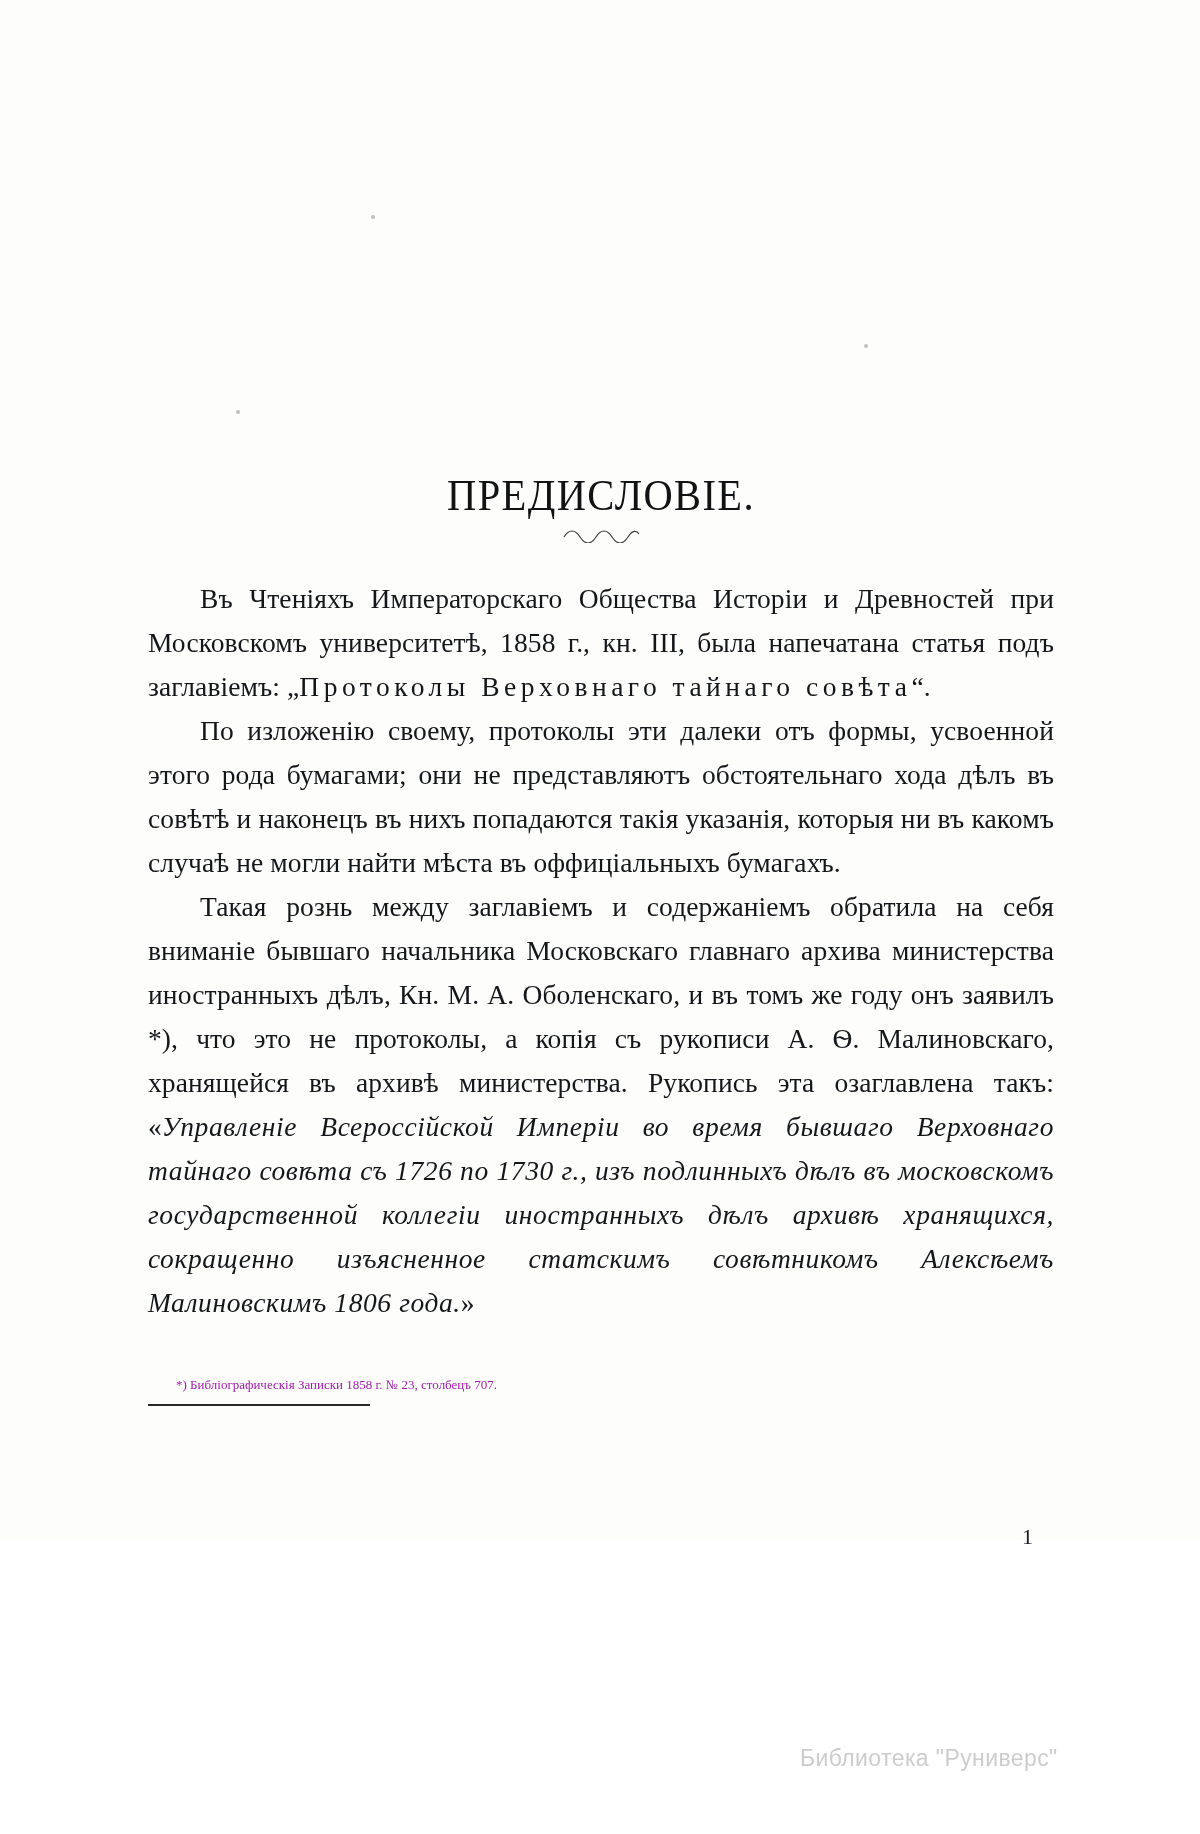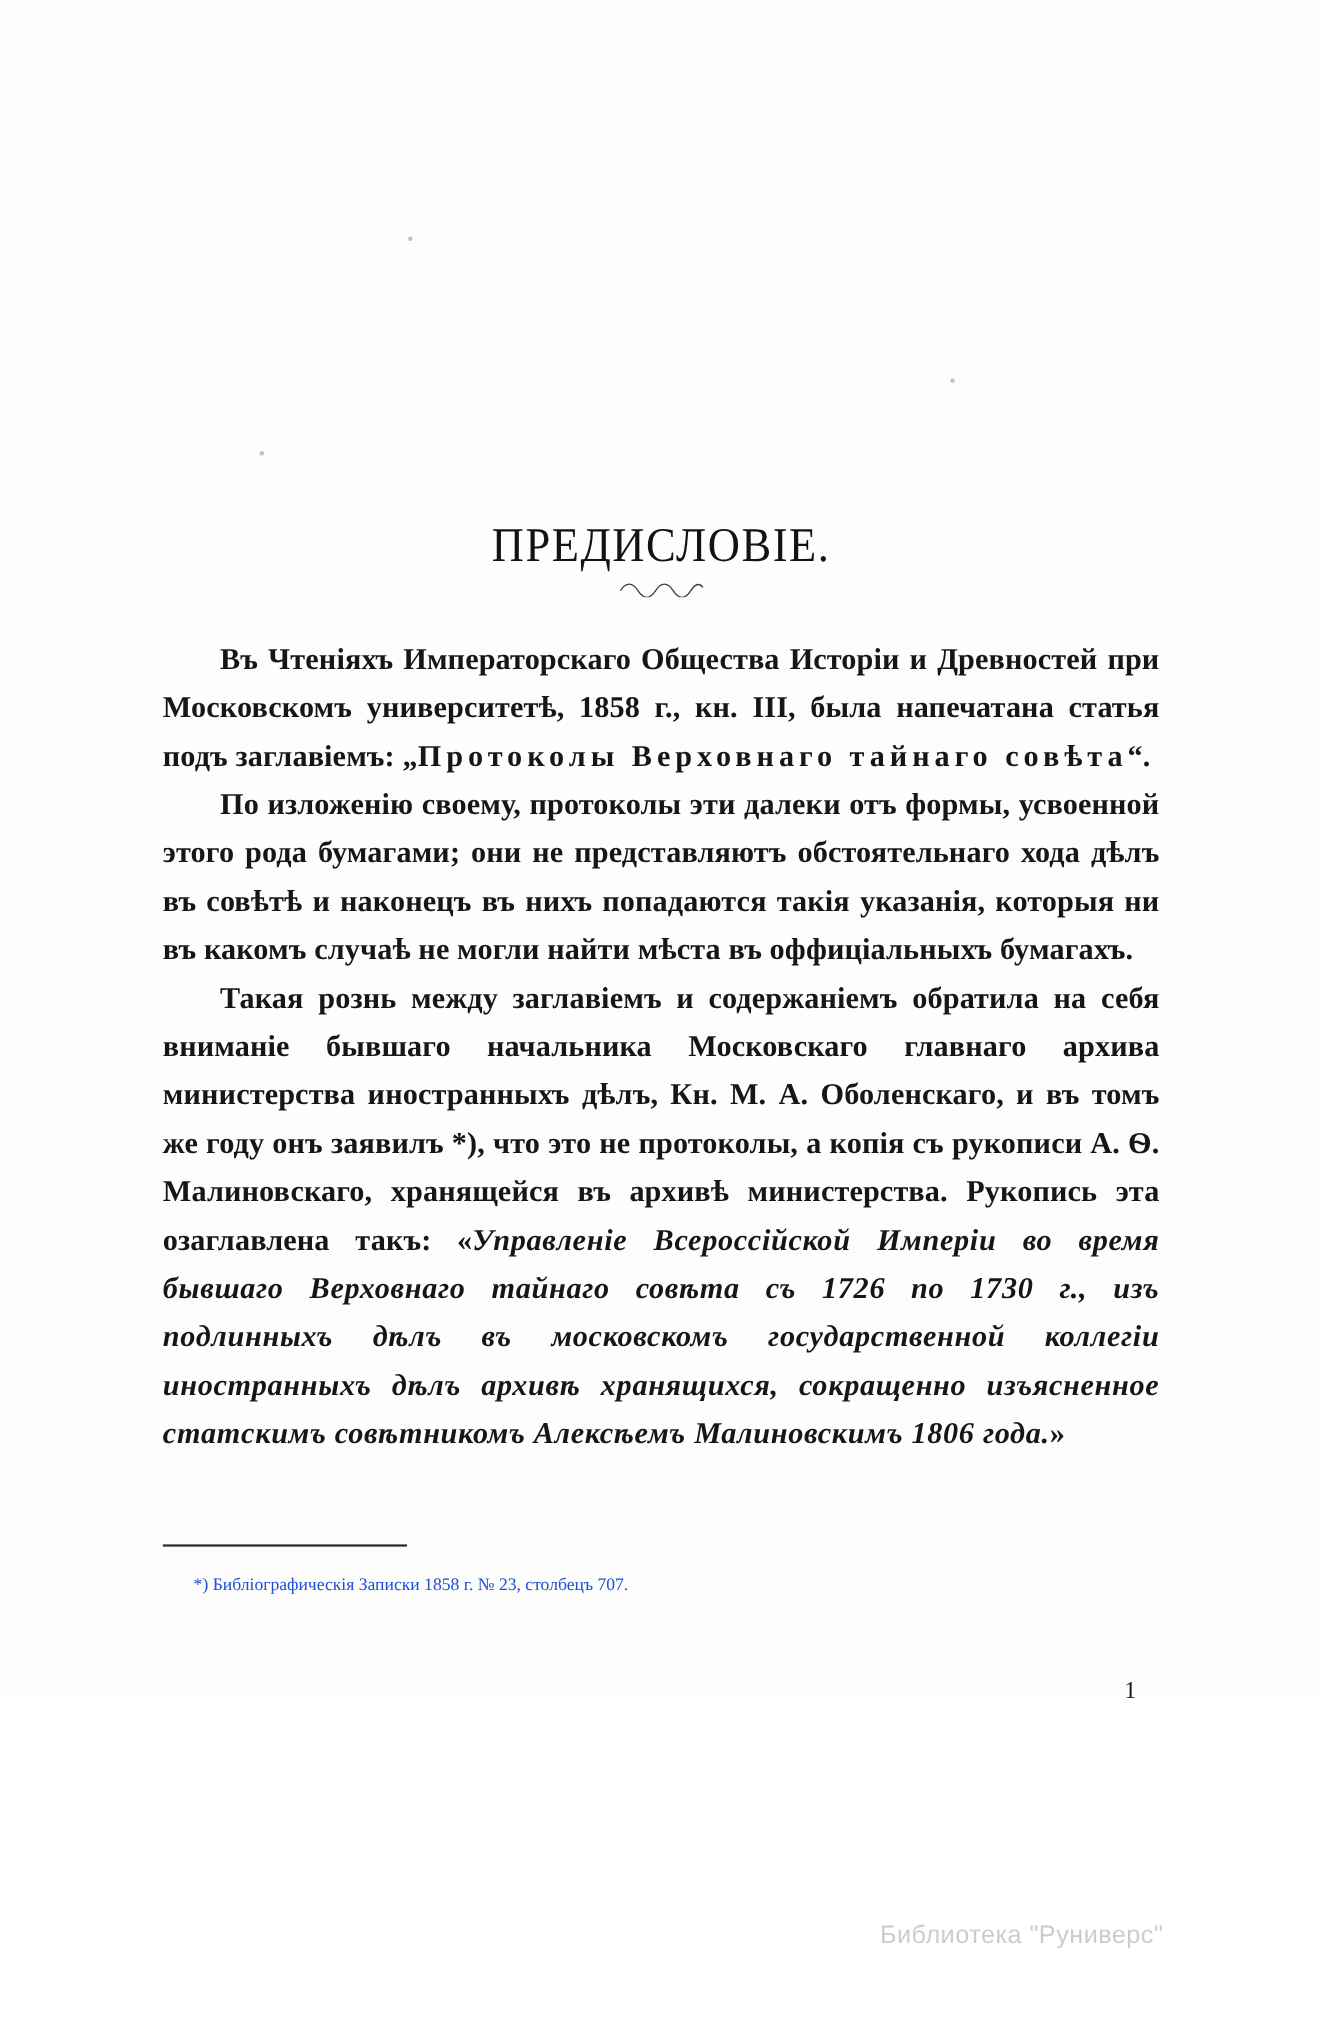--- a/index.html
+++ b/index.html
@@ -59,21 +59,20 @@
   }
 
   p.para {
     margin: 0;
     font-size: 27.5px;
     line-height: 44px;
     text-align: justify;
     text-indent: 52px;
     color: #14171a;
     letter-spacing: .1px;
-    font-weight: bold;
   }
 
   .spaced {
     letter-spacing: 4.5px;
   }
 
   .italic-cite {
     font-style: italic;
     letter-spacing: .6px;
     margin-top: 36px;
@@ -84,25 +83,25 @@
     left: 148px;
     top: 1404px;
     width: 222px;
     height: 2px;
     background: #26282a;
   }
 
   .footnotes {
     position: absolute;
     left: 128px;
-    top: 1424px;
+    top: 1368px;
     width: 930px;
-    font-size: 16px;
+    font-size: 13px;
     line-height: 34px;
-    color: #1d4ed8;
+    color: #a21caf;
   }
   .footnotes p {
     margin: 0 0 4px 0;
     text-align: justify;
   }
   .fn-indent { text-indent: 48px; }
 
   .page-number {
     position: absolute;
     left: 1022px;

